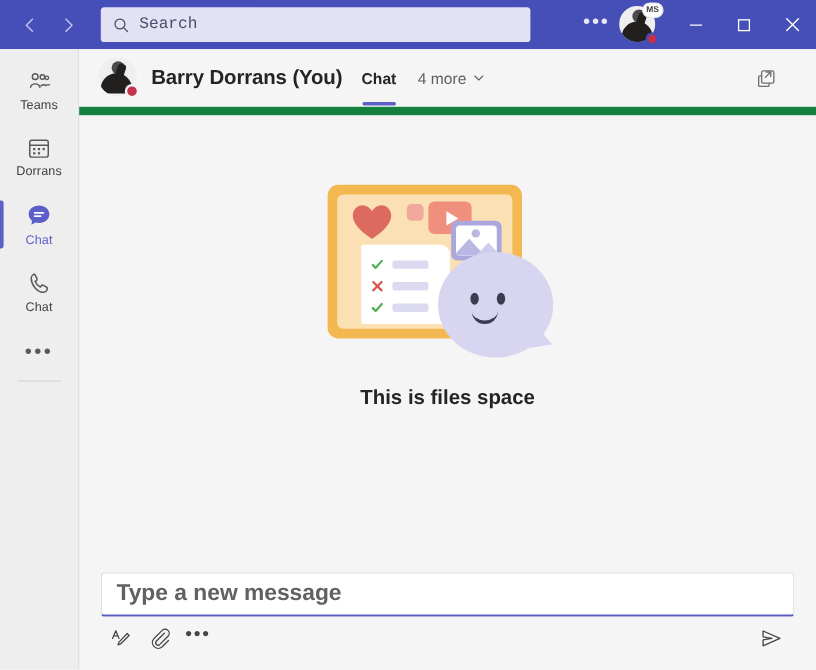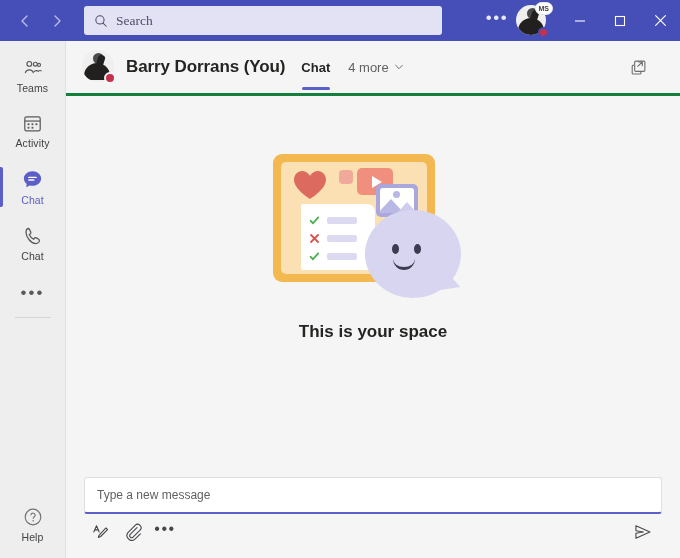--- a/index.html
+++ b/index.html
@@ -59,21 +59,21 @@
     align-items: center;
     padding: 0 10px;
     box-sizing: border-box;
     cursor: text;
   }
   .searchbox .s-icon { margin-right: 8px; display:flex; }
   .search-input {
     border: none;
     outline: none;
     background: transparent;
-    font-family: Liberation Serif, serif;
+    font-family: Liberation Mono, monospace;
     font-size: 13.5px;
     color: #3b3a39;
     width: 100%;
     padding: 0;
   }
   .search-input::placeholder { color: #4d4c6b; opacity: 1; }
 
   .tb-right {
     margin-left: auto;
     display: flex;
@@ -216,21 +216,21 @@
     flex: 1;
     display: flex;
     flex-direction: column;
     min-width: 0;
     background: #f5f5f5;
   }
   .chat-header {
     height: 55px;
     min-height: 55px;
     background: #f5f5f5;
-    border-bottom: 3px solid #15803d;
+    border-bottom: 7px solid #15803d;
     display: flex;
     align-items: center;
     padding: 0 28px 0 16px;
     box-sizing: border-box;
     position: relative;
   }
   .hdr-avatar {
     position: relative;
     width: 34px; height: 34px;
     margin-right: 10px;
@@ -473,23 +473,24 @@
     padding: 0 12px;
     box-sizing: border-box;
     cursor: text;
   }
   .compose-input {
     border: none;
     outline: none;
     background: transparent;
     width: 100%;
     font-family: "Liberation Sans", sans-serif;
-    font-size: 12px;
+    font-size: 19px;
     color: #b91c1c;
     padding: 0;
+    font-weight: bold;
   }
   .compose-input::placeholder { color: #616161; opacity: 1; }
   .compose-tools {
     display: flex;
     align-items: center;
     height: 36px;
     padding: 0 2px;
   }
   .tool {
     width: 30px; height: 30px;
@@ -580,21 +581,21 @@
       <div class="rail-item">
         <svg width="21" height="21" viewBox="0 0 24 24">
           <rect x="3.2" y="4.5" width="17.6" height="16" rx="2" fill="none" stroke="#59595a" stroke-width="1.4"></rect>
           <path d="M3.2 9.2 H20.8" stroke="#59595a" stroke-width="1.4"></path>
           <rect x="6.4" y="11.8" width="2.1" height="2.1" fill="#59595a"></rect>
           <rect x="10.9" y="11.8" width="2.1" height="2.1" fill="#59595a"></rect>
           <rect x="15.4" y="11.8" width="2.1" height="2.1" fill="#59595a"></rect>
           <rect x="6.4" y="15.8" width="2.1" height="2.1" fill="#59595a"></rect>
           <rect x="10.9" y="15.8" width="2.1" height="2.1" fill="#59595a"></rect>
         </svg>
-        <div class="r-label">Activity</div>
+        <div class="r-label">Dorrans</div>
       </div>
 
       <div class="rail-item active">
         <div class="active-bar"></div>
         <svg width="23" height="23" viewBox="0 0 24 24">
           <path d="M12 3.4 C6.9 3.4 3 6.8 3 11 c0 2.2 1.1 4.2 2.9 5.6 l-0.5 3.5 3.6 -1.9 c1 0.3 2 0.4 3 0.4 5.1 0 9 -3.4 9 -7.6 S17.1 3.4 12 3.4 z" fill="#5b5fc7"></path>
           <path d="M8.2 9.8 H15.8 M8.2 12.6 H13.4" stroke="#ffffff" stroke-width="1.5" stroke-linecap="round"></path>
         </svg>
         <div class="r-label">Chat</div>
       </div>
@@ -607,28 +608,20 @@
         <div class="r-label">Chat</div>
       </div>
 
       <div class="rail-more">•••</div>
 
       <div class="rail-divider"></div>
 
 
       <div class="rail-spacer"></div>
 
-      <div class="rail-item rail-help">
-        <svg width="22" height="22" viewBox="0 0 24 24">
-          <circle cx="12" cy="12" r="8.5" fill="none" stroke="#767676" stroke-width="1.3"></circle>
-          <path d="M9.7 9.6 a2.4 2.4 0 0 1 4.7 0.6 c0 1.5 -2.1 1.7 -2.1 3.2" fill="none" stroke="#767676" stroke-width="1.3" stroke-linecap="round"></path>
-          <circle cx="12.2" cy="16.2" r="0.85" fill="#767676"></circle>
-        </svg>
-        <div class="r-label">Help</div>
-      </div>
     </div>
 
     <div class="main">
 
       <div class="chat-header">
         <div class="hdr-avatar">
           <div class="avatar-photo">
             <div class="body"></div>
             <div class="head"></div>
             <div class="arm"></div>
@@ -704,21 +697,21 @@
             </div>
           </div>
 
           <div class="bubble-tail"></div>
           <div class="bubble"></div>
           <div class="eye l"></div>
           <div class="eye r"></div>
           <div class="smile"></div>
         </div>
 
-        <div class="empty-title">This is your space</div>
+        <div class="empty-title">This is files space</div>
       </div>
 
       <div class="compose">
         <div class="compose-box">
           <input class="compose-input" type="text" placeholder="Type a new message" style="">
         </div>
         <div class="compose-tools">
           <div class="tool">
             <svg width="18" height="18" viewBox="0 0 20 20">
               <path d="M2 10 L5 3 L8 10 M3.1 7.6 H6.9" fill="none" stroke="#46454a" stroke-width="1.2" stroke-linecap="round" stroke-linejoin="round"></path>

